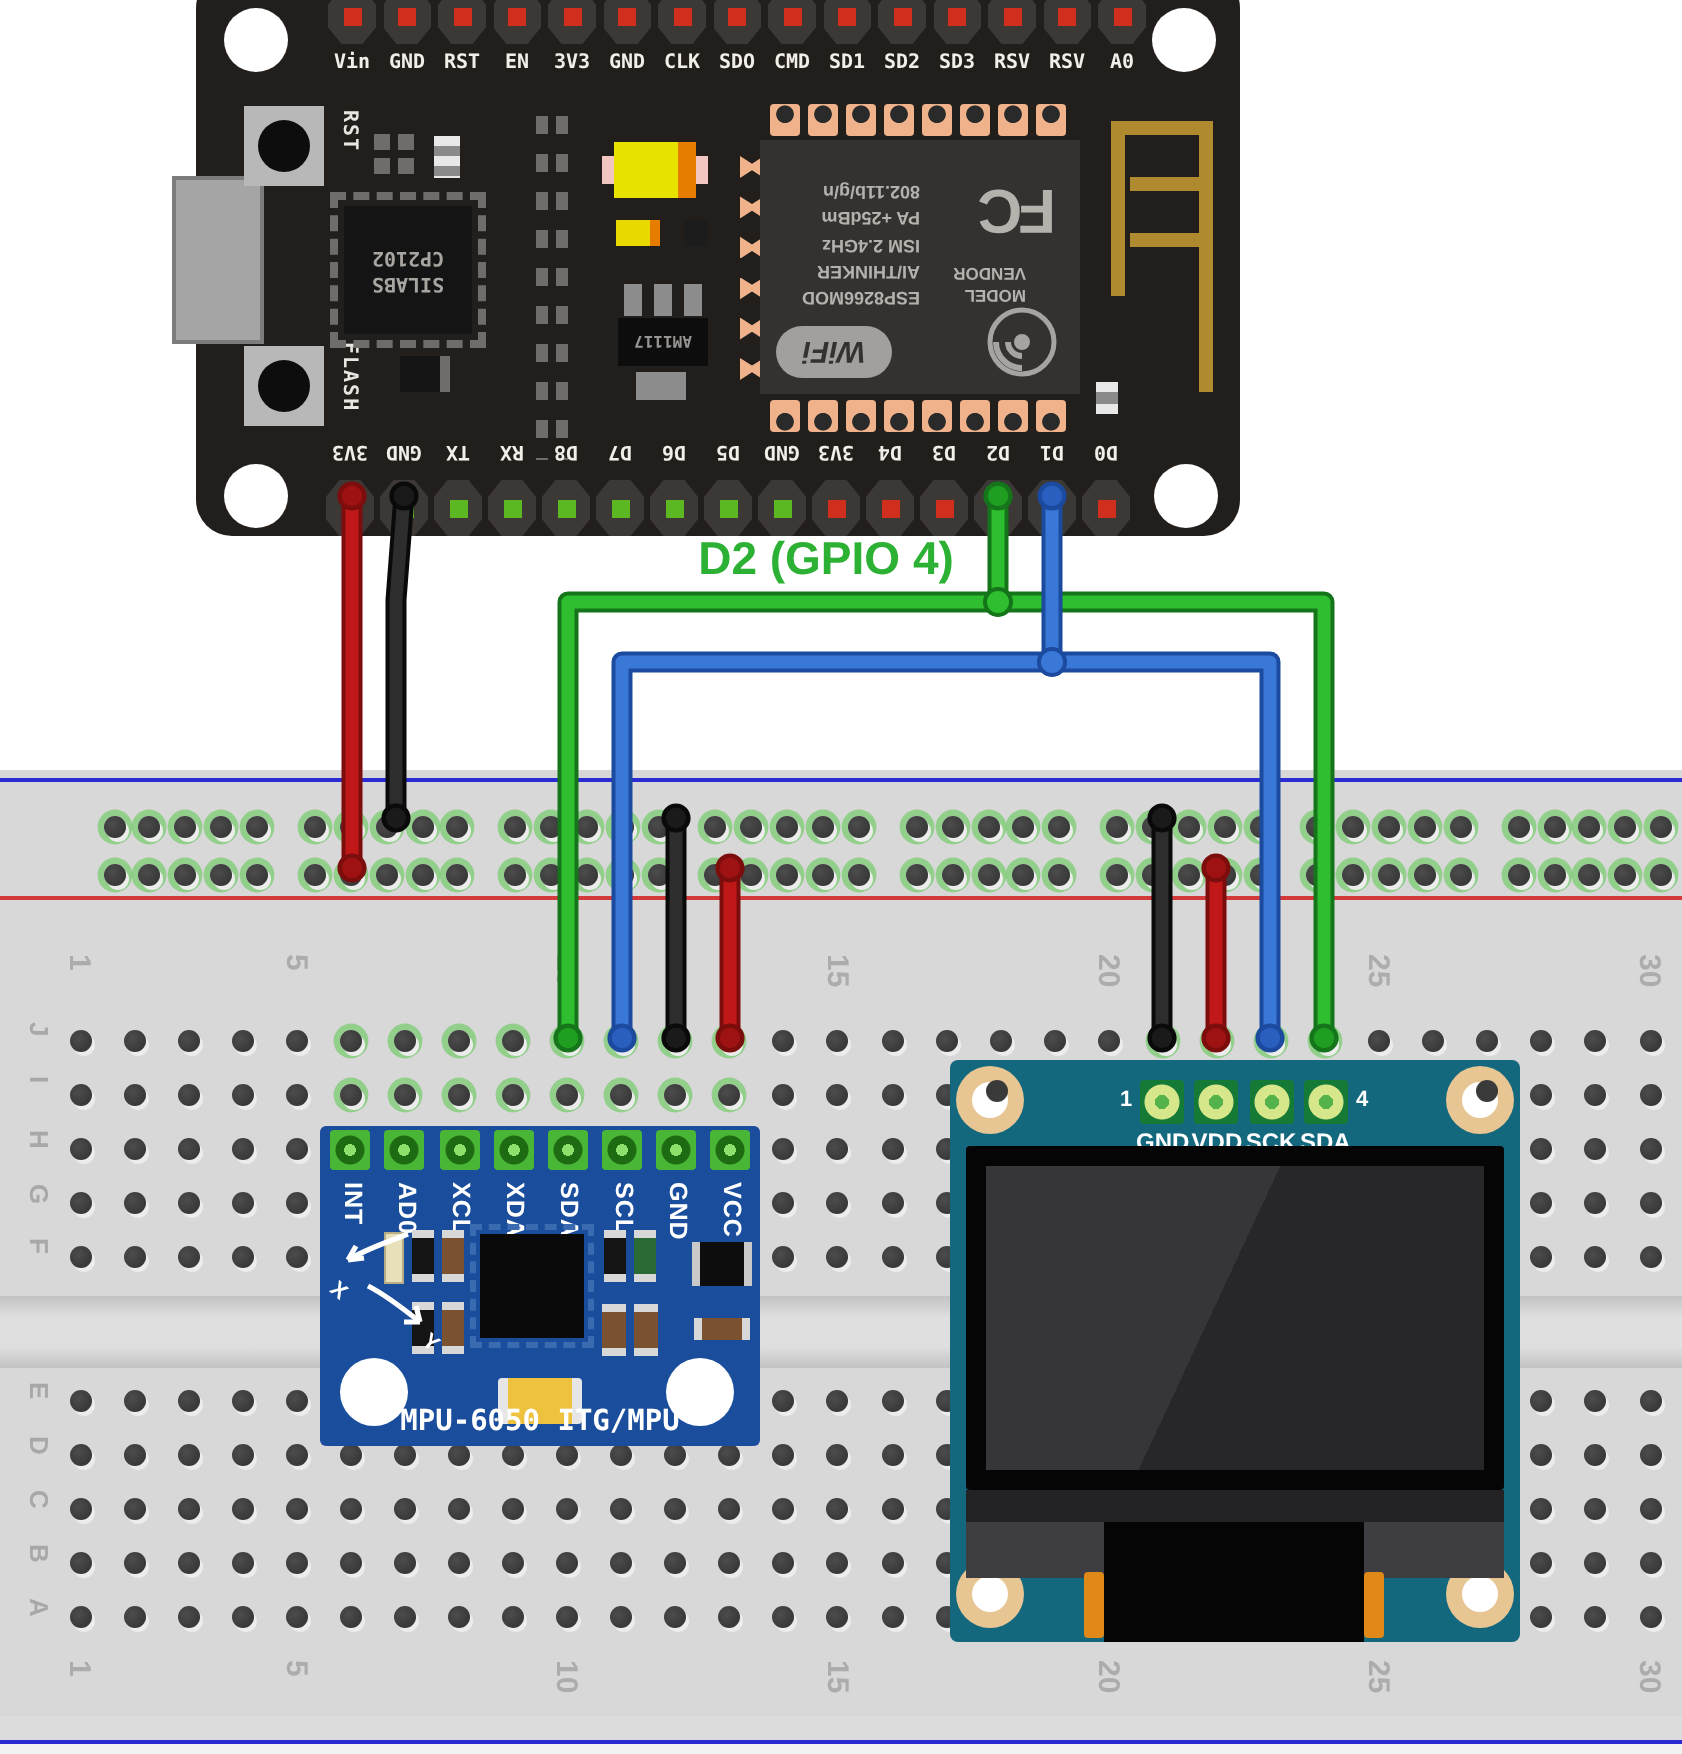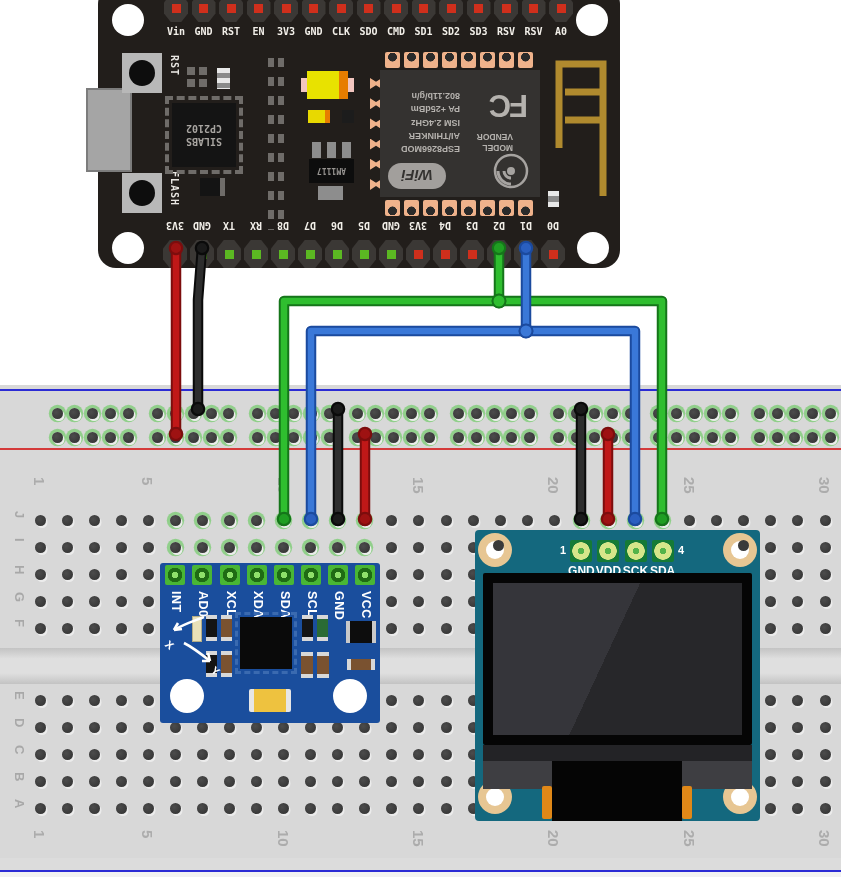--- a/index.html
+++ b/index.html
@@ -547,20 +547,21 @@
     <svg class="comp" style="left:4px;top:46px;" width="64" height="72" viewBox="0 0 64 72">
       <g stroke="#ffffff" stroke-width="2.6" fill="none">
         <path d="M40,8 C30,12 20,15 10,21"></path>
           <path d="M10,21 l8,-1 M10,21 l4,-7"></path>
         <path d="M20,34 C28,38 36,44 46,52"></path>
           <path d="M46,52 l-8,0 M46,52 l-2,-8"></path>
       </g>
       <text x="2" y="40" fill="#fff" font-size="11" font-weight="bold" transform="rotate(40 6 36)">X</text>
       <text x="48" y="66" fill="#fff" font-size="11" font-weight="bold" transform="rotate(40 52 62)">Y</text>
     </svg>
+    <div class="mpulabel">MPU-6050 ITG/MPU</div>
   </div>
 
   <div class="oled z4">
     <div class="oledhole dk" style="left:3px;top:3px;">
         <i></i>
       </div>
     <div class="oledhole dk" style="left:248px;top:3px;">
         <i></i>
       </div>
     <div class="oledhole" style="left:3px;top:250px;">
@@ -855,13 +856,14 @@
       <circle cx="581" cy="409" r="6.2" fill="#1a1a1a" stroke="#0a0a0a" stroke-width="2.2"></circle>
       <circle cx="581" cy="519" r="6.2" fill="#1a1a1a" stroke="#0a0a0a" stroke-width="2.2"></circle>
       <polyline points="608,434 608,519" fill="none" stroke="#7c0d0d" stroke-width="10.5" stroke-linejoin="round" stroke-linecap="round"></polyline>
       <polyline points="608,434 608,519" fill="none" stroke="#c01818" stroke-width="6.5" stroke-linejoin="round" stroke-linecap="round"></polyline>
       <circle cx="608" cy="434" r="6.2" fill="#9e1212" stroke="#7c0d0d" stroke-width="2.2"></circle>
       <circle cx="608" cy="519" r="6.2" fill="#9e1212" stroke="#7c0d0d" stroke-width="2.2"></circle>
       <circle cx="499" cy="301" r="6.5" fill="#2fbe2f" stroke="#15751a" stroke-width="2"></circle>
       <circle cx="526" cy="331" r="6.5" fill="#3a78d8" stroke="#1b4a9e" stroke-width="2"></circle>
     </svg>
 
+  <div class="wirelabel" style="left: 338px; top: 266px; width: 150px; color: rgb(45, 177, 53);">D2 (GPIO 4)</div>
 </div>
 
 </body></html>

